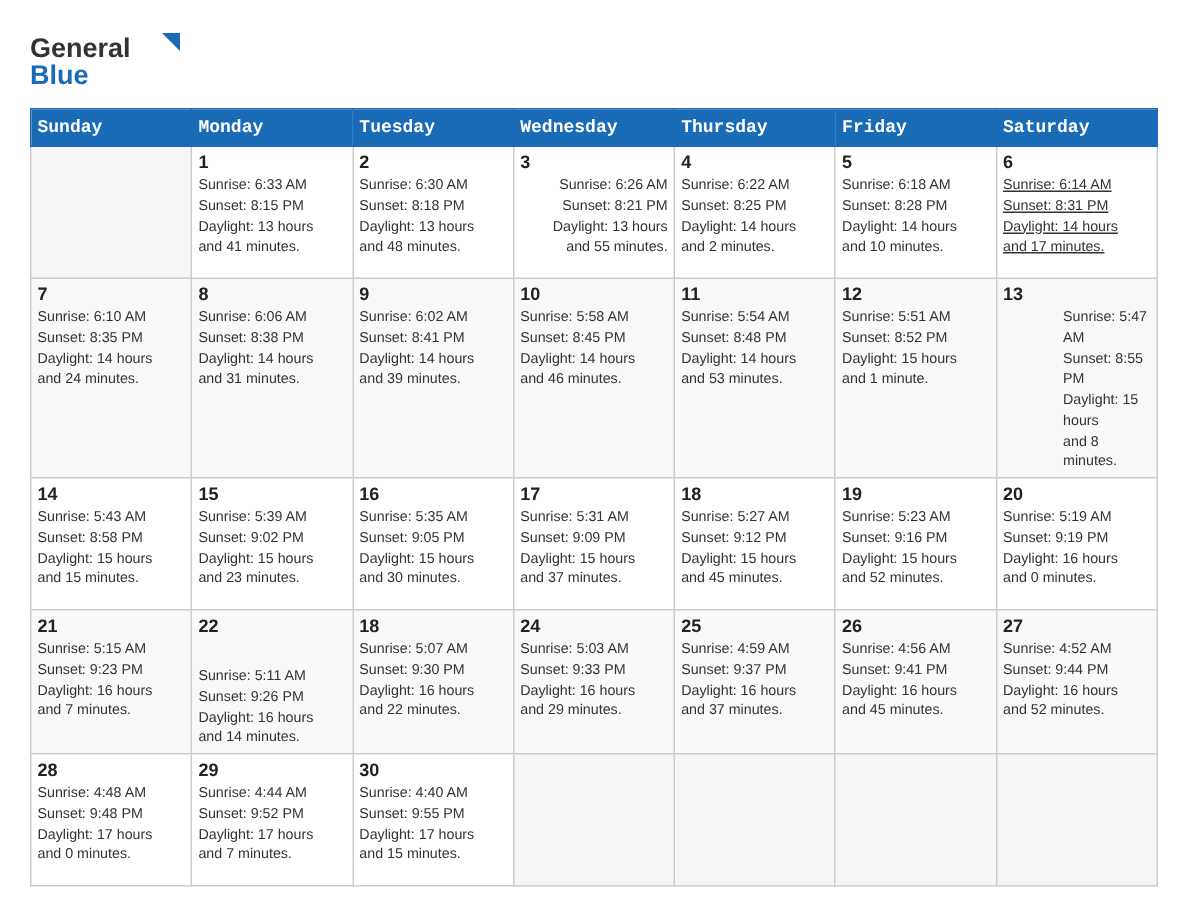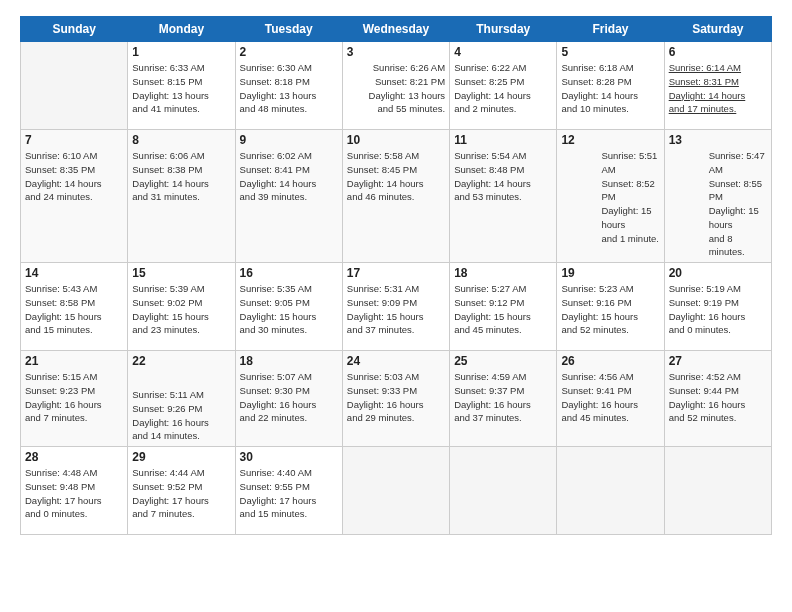--- a/index.html
+++ b/index.html
@@ -42,22 +42,23 @@
       width: 100%;
       border-collapse: collapse;
       table-layout: fixed;
     }
     thead tr th {
       background: #1a6bb5;
       color: #fff;
       font-size: 12px;
       font-weight: bold;
       padding: 5px 4px;
-      text-align: center;
+      text-align: left;
       border: 1px solid #1a6bb5;
+      font-family: Liberation Mono, monospace;
     }
     tbody tr td {
       border: 1px solid #ccc;
       vertical-align: top;
       padding: 3px 4px;
       height: 88px;
     }
     tbody tr td.empty {
       background: #f5f5f5;
     }
@@ -76,20 +77,33 @@
       background: #fff;
     }
     tbody tr:nth-child(even) td:not(.empty) {
       background: #f9f9f9;
     }
   </style>
 </head>
 <body>
 
 <div class="page">
+  <div class="header-area">
+    <div class="logo">
+        <svg width="120" height="48">
+          <text x="0" y="22" font-size="18" font-weight="bold" fill="#333" font-family="Arial">General</text>
+          <text x="0" y="40" font-size="18" font-weight="bold" fill="#1a6bb5" font-family="Arial">Blue</text>
+          <polygon points="88,6 100,6 100,18" fill="#1a6bb5"></polygon>
+        </svg>
+      </div>
+    <div class="title-area">
+      <div class="month-title"></div>
+      <div class="location"></div>
+    </div>
+  </div>
 
   <table>
     <thead>
       <tr>
       <th>Sunday</th>
           <th>Monday</th>
           <th>Tuesday</th>
           <th>Wednesday</th>
           <th>Thursday</th>
           <th>Friday</th>
@@ -173,21 +187,21 @@
           </td>
           <td>
             <div class="day-number">11</div>
             <div class="day-info" style="white-space: pre-line;">Sunrise: 5:54 AM
 Sunset: 8:48 PM
 Daylight: 14 hours
 and 53 minutes.</div>
           </td>
           <td>
             <div class="day-number">12</div>
-            <div class="day-info" style="white-space: pre-line; margin-left: 40px;">Sunrise: 5:51 AM
+            <div class="day-info" style="white-space: pre-line;">Sunrise: 5:51 AM
 Sunset: 8:52 PM
 Daylight: 15 hours
 and 1 minute.</div>
           </td>
           <td>
             <div class="day-number">13</div>
             <div class="day-info" style="white-space: pre-line; margin-left: 40px;">Sunrise: 5:47 AM
 Sunset: 8:55 PM
 Daylight: 15 hours
 and 8 minutes.</div>

